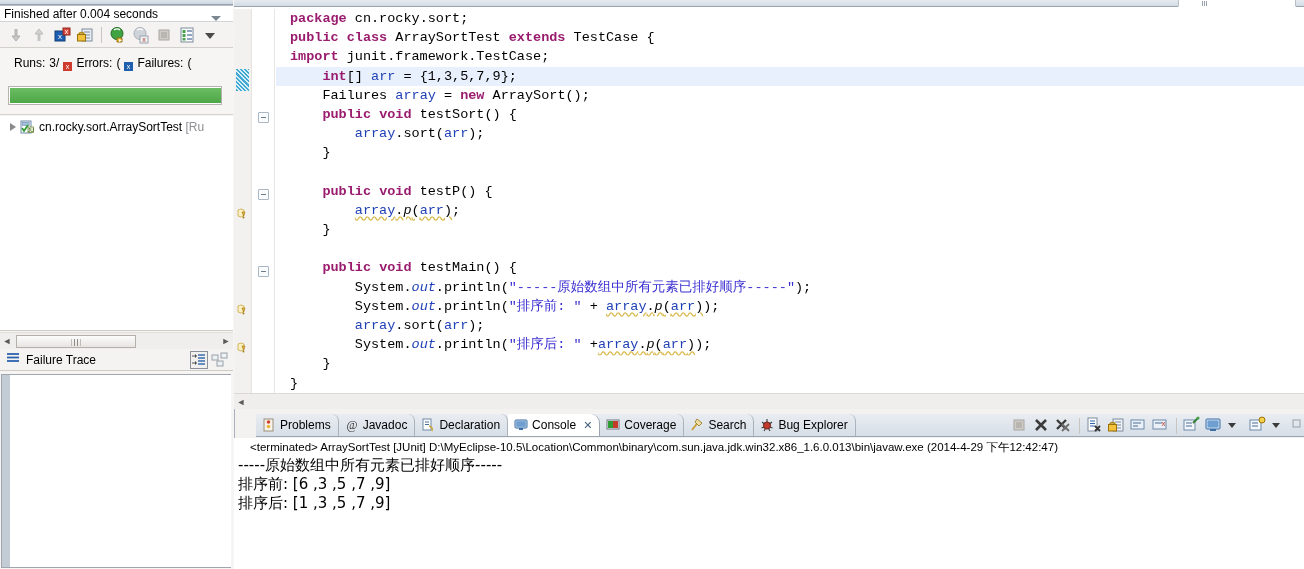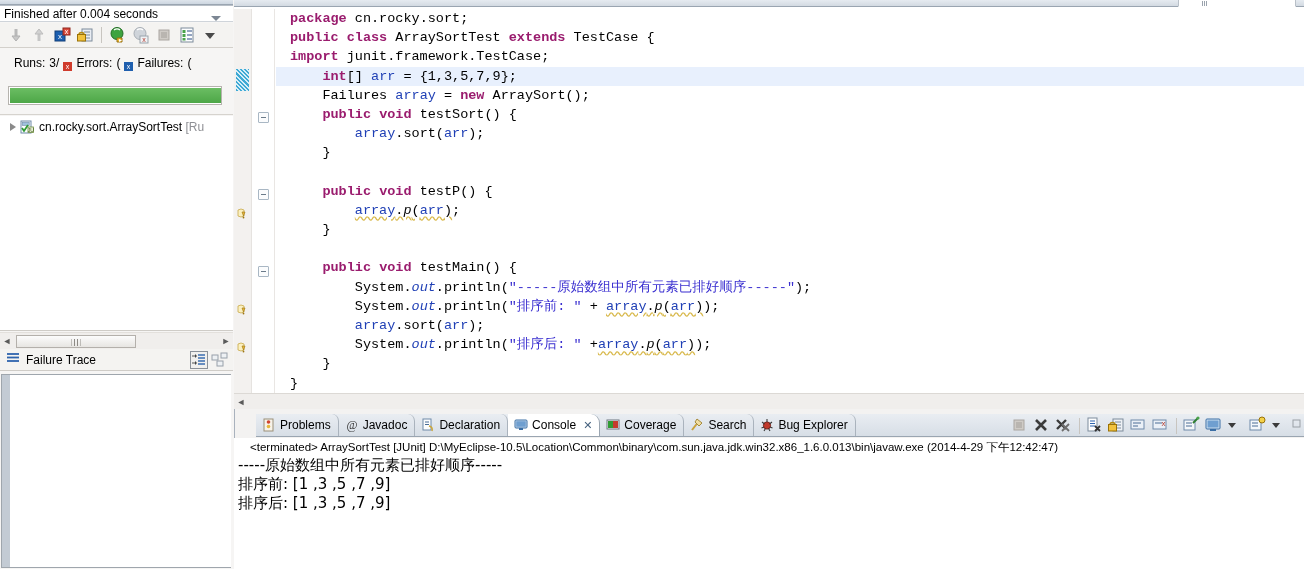--- a/index.html
+++ b/index.html
@@ -595,18 +595,18 @@
         <svg width="10" height="18" viewBox="0 0 10 18">
             <rect x="1" y="4" width="7" height="7" fill="none" stroke="#9aa0a6"></rect>
           </svg>
       </span>
     </div>
 
     <div id="console-body">
       <div id="console-head">&lt;terminated&gt; ArraySortTest [JUnit] D:\MyEclipse-10.5\Location\Common\binary\com.sun.java.jdk.win32.x86_1.6.0.013\bin\javaw.exe (2014-4-29 下午12:42:47)</div>
       <div id="console-lines">
           <div class="coll cjk">-----原始数组中所有元素已排好顺序-----</div>
-          <div class="coll cjk">排序前: [1 ,3 ,5 ,7 ,9]</div>
+          <div class="coll cjk">排序前: [6 ,3 ,5 ,7 ,9]</div>
           <div class="coll cjk">排序后: [1 ,3 ,5 ,7 ,9]</div>
         </div>
     </div>
   </div>
 </div>
 
 </body></html>

